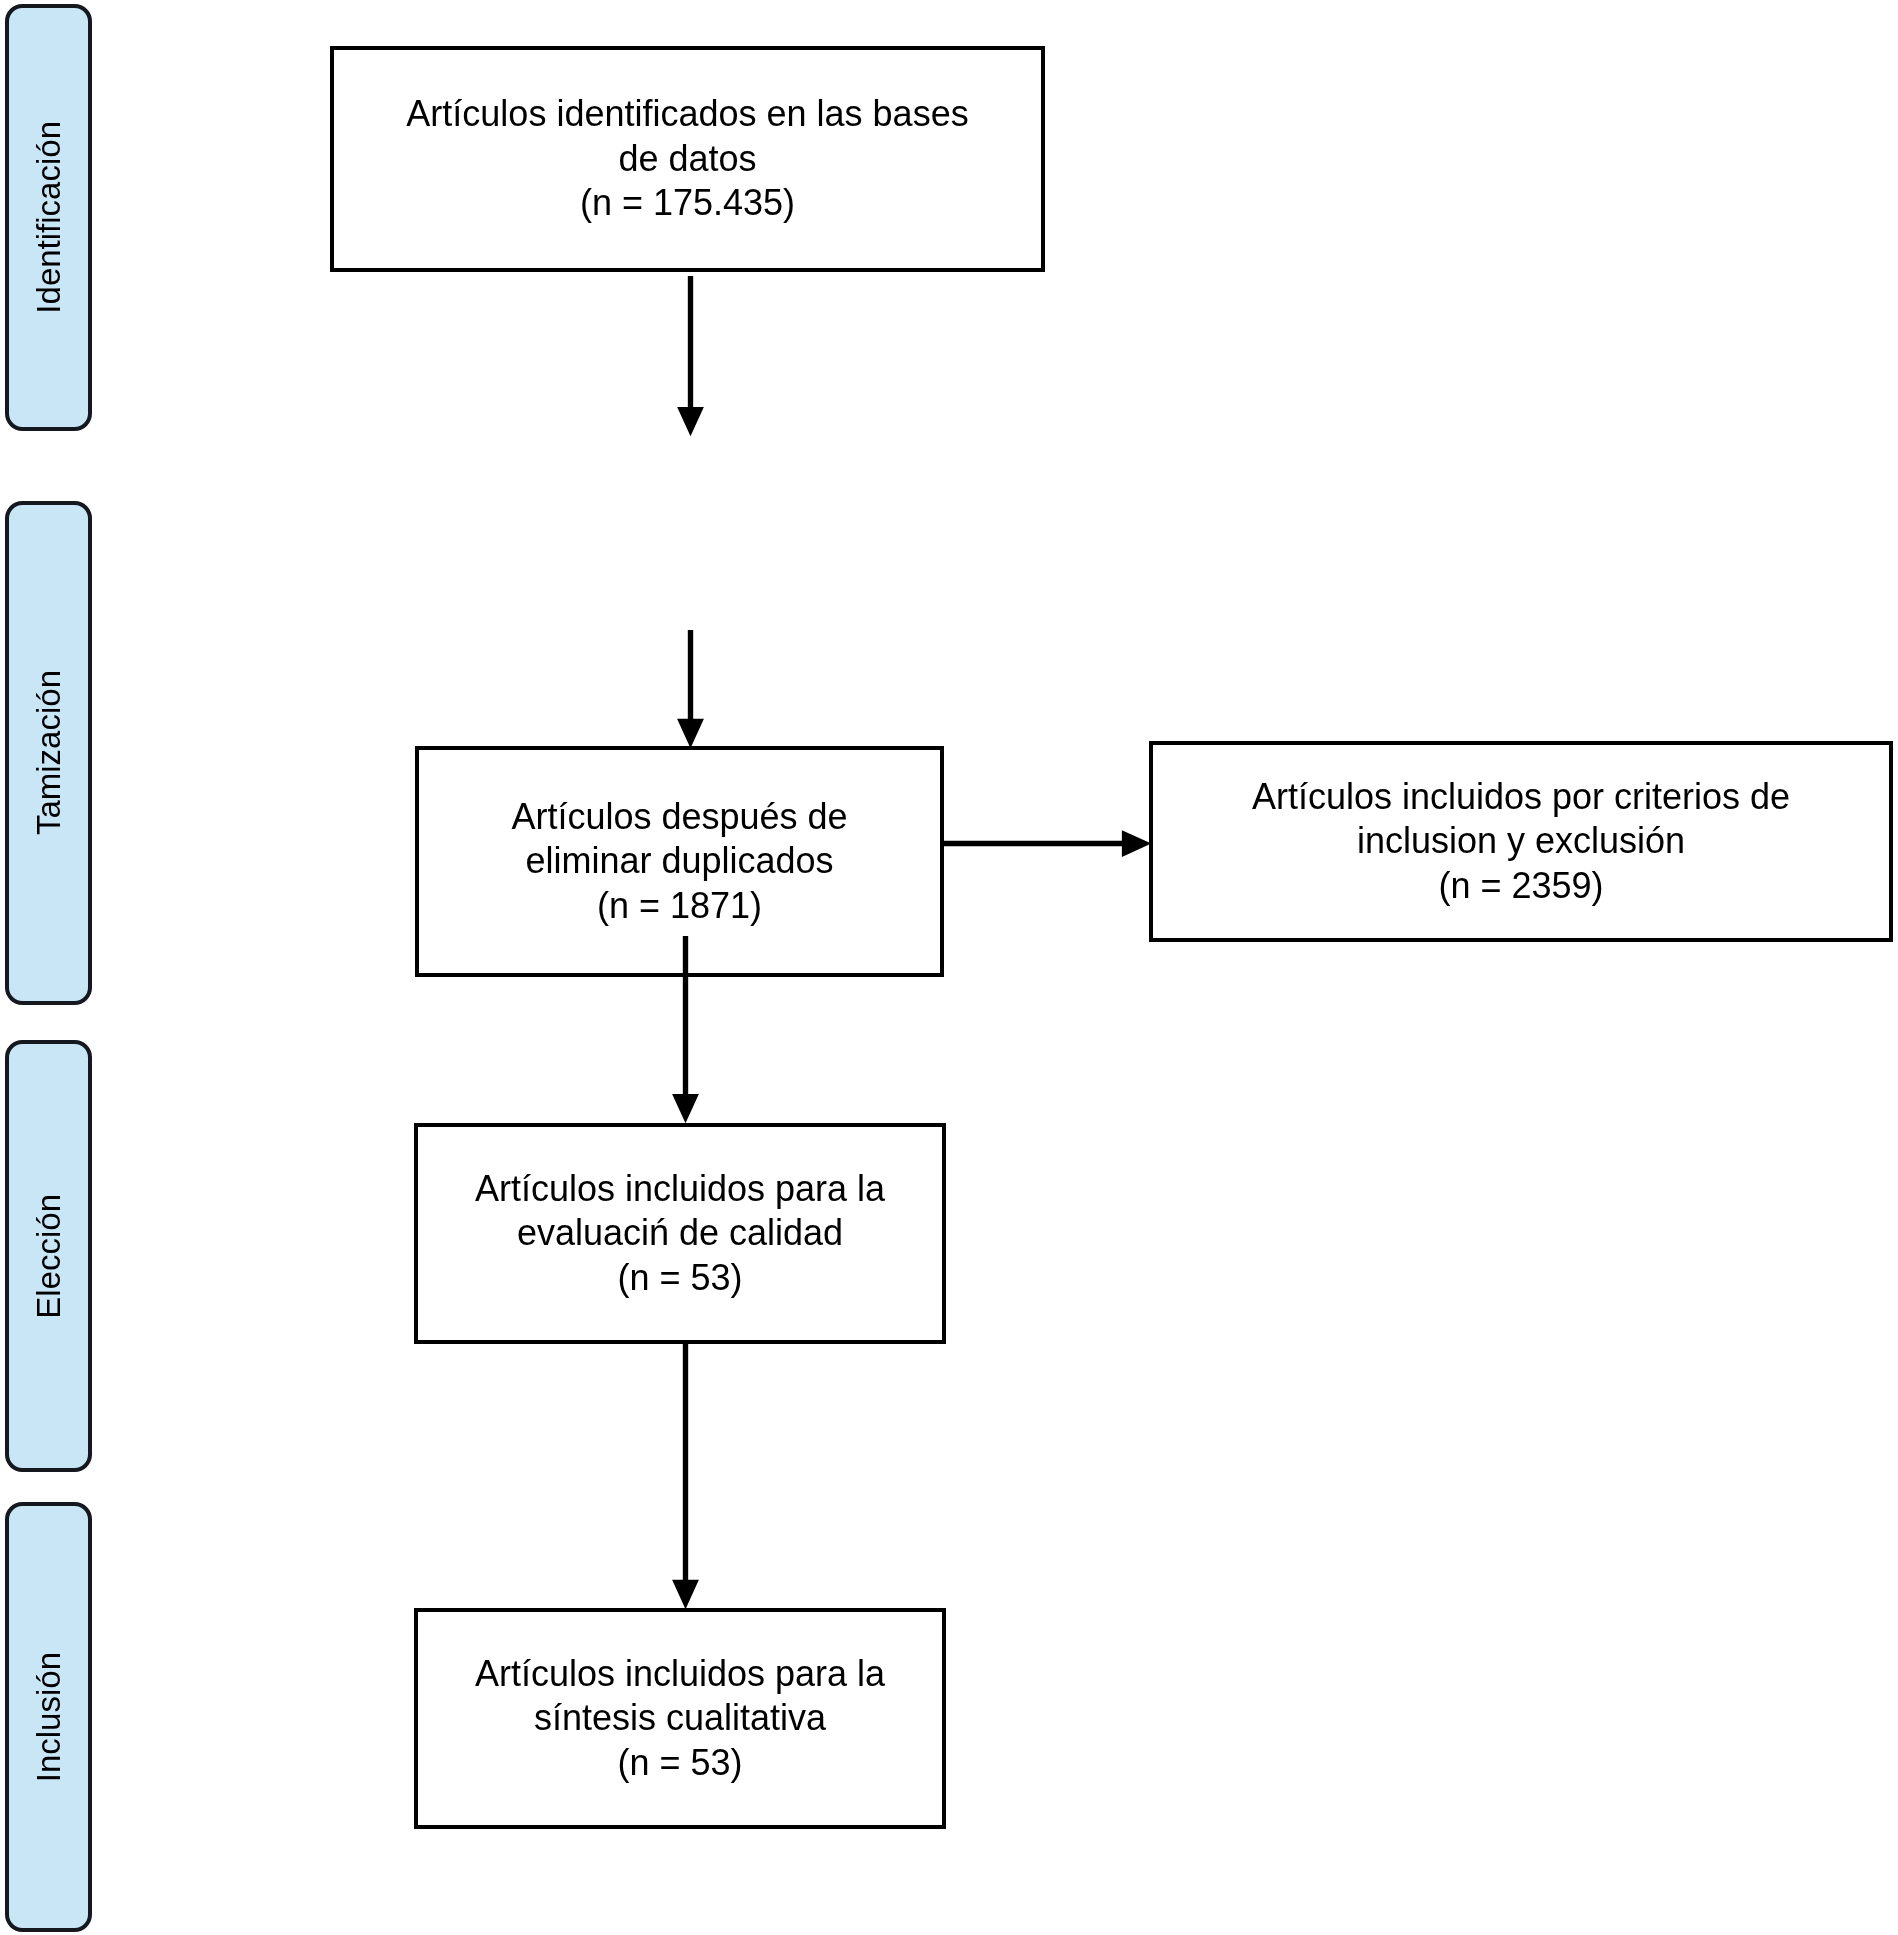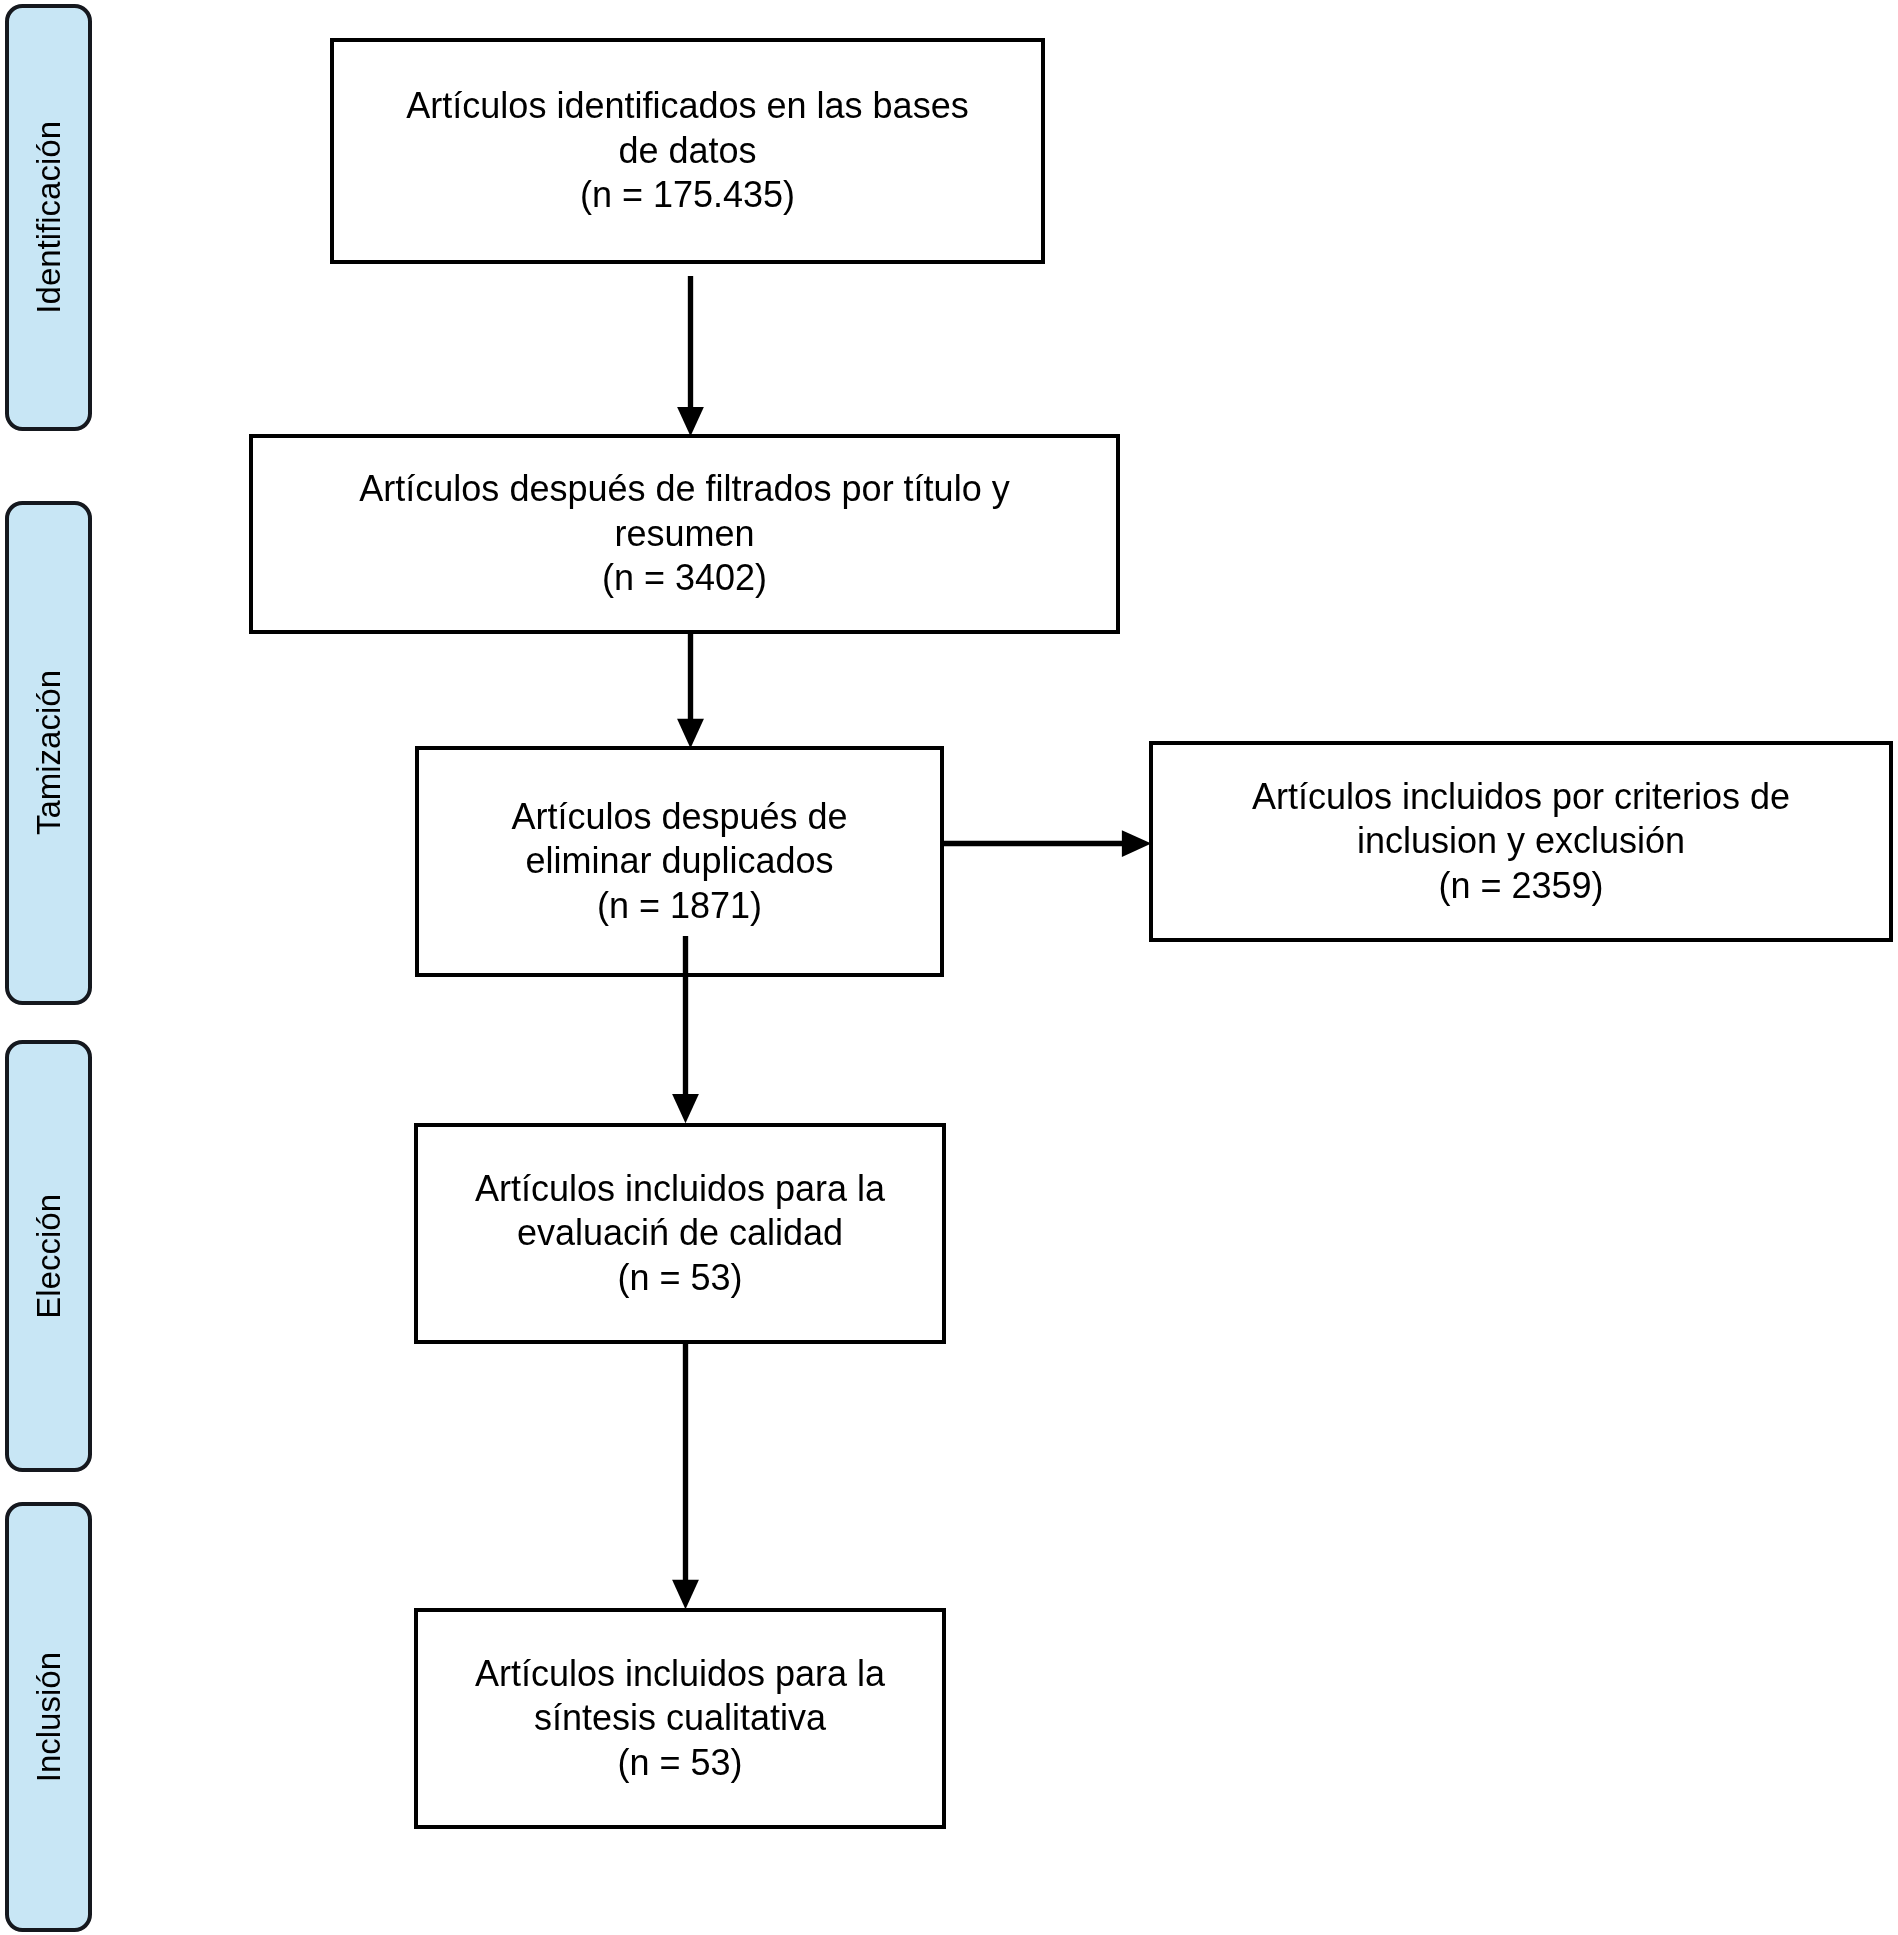--- a/index.html
+++ b/index.html
@@ -83,31 +83,26 @@
   </div>
 
   <div class="phase-tab" style="top:1040px; height:432px;">
     <span class="phase-label">Elección</span>
   </div>
 
   <div class="phase-tab" style="top:1502px; height:430px;">
     <span class="phase-label">Inclusión</span>
   </div>
 
-  <div class="flow-box" style="left:330px; top:38px; width:715px; height:226px;">
+  <div class="flow-box" style="left:330px; top:46px; width:715px; height:226px;">
     <div class="flow-text">Artículos identificados en las bases
 de datos
 (n = 175.435)</div>
   </div>
 
-  <div class="flow-box" style="left:249px; top:434px; width:871px; height:200px;">
-    <div class="flow-text">Artículos después de filtrados por título y
-resumen
-(n = 3402)</div>
-  </div>
 
   <div class="flow-box" style="left:415px; top:746px; width:529px; height:231px;">
     <div class="flow-text">Artículos después de
 eliminar duplicados
 (n = 1871)</div>
   </div>
 
   <div class="flow-box" style="left:1149px; top:741px; width:744px; height:201px;">
     <div class="flow-text">Artículos incluidos por criterios de
 inclusion y exclusión

